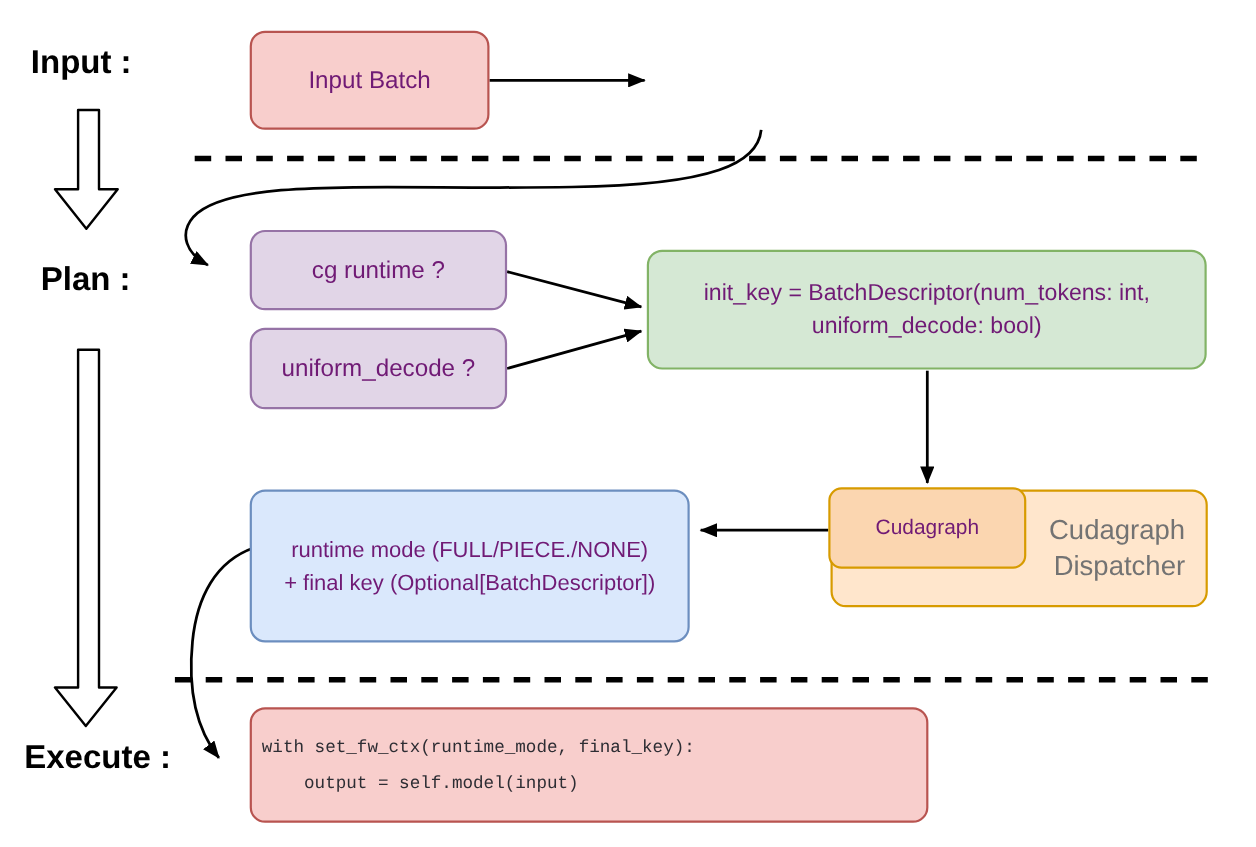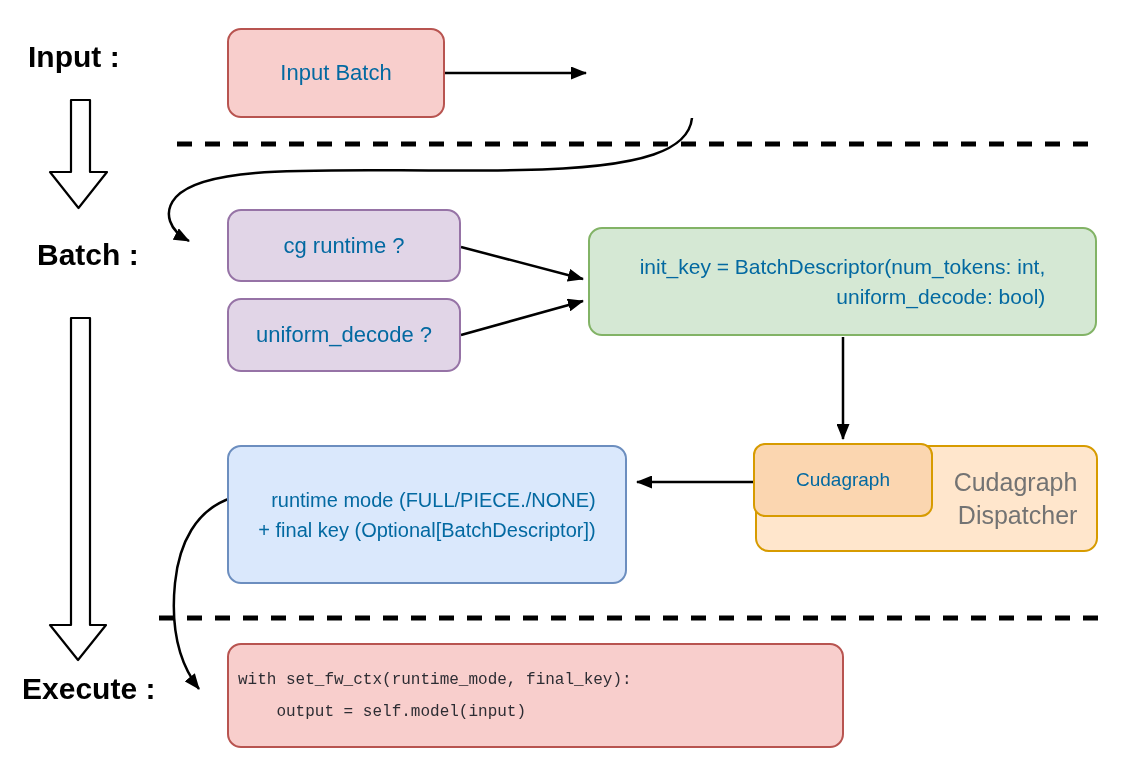--- a/index.html
+++ b/index.html
@@ -14,22 +14,22 @@
   }
   .arrows{position:absolute;left:0;top:0;width:1142px;height:770px;pointer-events:none;}
   .node{
     position:absolute;
     box-sizing:border-box;
     border:2px solid;
     border-radius:14px;
     display:flex;
     align-items:center;
     justify-content:center;
-    text-align:right;
-    color:#0369a1;
+    text-align:center;
+    color:#701a75;
     line-height:30px;
   }
   .multiline{white-space:pre-line;}
   .section-label{
     position:absolute;
     font-weight:bold;
     font-size:30px;
     color:#000;
     white-space:nowrap;
   }
@@ -82,21 +82,21 @@
     <line x1="445" y1="73" x2="586" y2="73" stroke="#000" stroke-width="2.5" marker-end="url(#ah)"></line>
     <path d="M692,118 C689,148 650,168 520,170 C350,173 210,160 176,197 C162,213 170,231 189,241" fill="none" stroke="#000" stroke-width="2.5" marker-end="url(#ah)"></path>
     <line x1="461" y1="247" x2="583" y2="279" stroke="#000" stroke-width="2.5" marker-end="url(#ah)"></line>
     <line x1="461" y1="335" x2="583" y2="301" stroke="#000" stroke-width="2.5" marker-end="url(#ah)"></line>
     <line x1="843" y1="337" x2="843" y2="439" stroke="#000" stroke-width="2.5" marker-end="url(#ah)"></line>
     <line x1="753" y1="482" x2="637" y2="482" stroke="#000" stroke-width="2.5" marker-end="url(#ah)"></line>
     <path d="M231,498 C196,510 179,543 175,583 C171,623 177,661 199,689" fill="none" stroke="#000" stroke-width="2.5" marker-end="url(#ah)"></path>
   </svg>
 
   <div class="section-label lbl-input">Input :</div>
-  <div class="section-label lbl-plan">Batch :</div>
+  <div class="section-label lbl-plan">Plan :</div>
   <div class="section-label lbl-execute">Execute :</div>
 
   <div class="node n-inputbatch">Input Batch</div>
 
 
   <div class="node n-cgpadding">cg runtime ?</div>
 
   <div class="node n-uniform">uniform_decode ?</div>
 
   <div class="node n-initkey multiline">init_key = BatchDescriptor(num_tokens: int,

